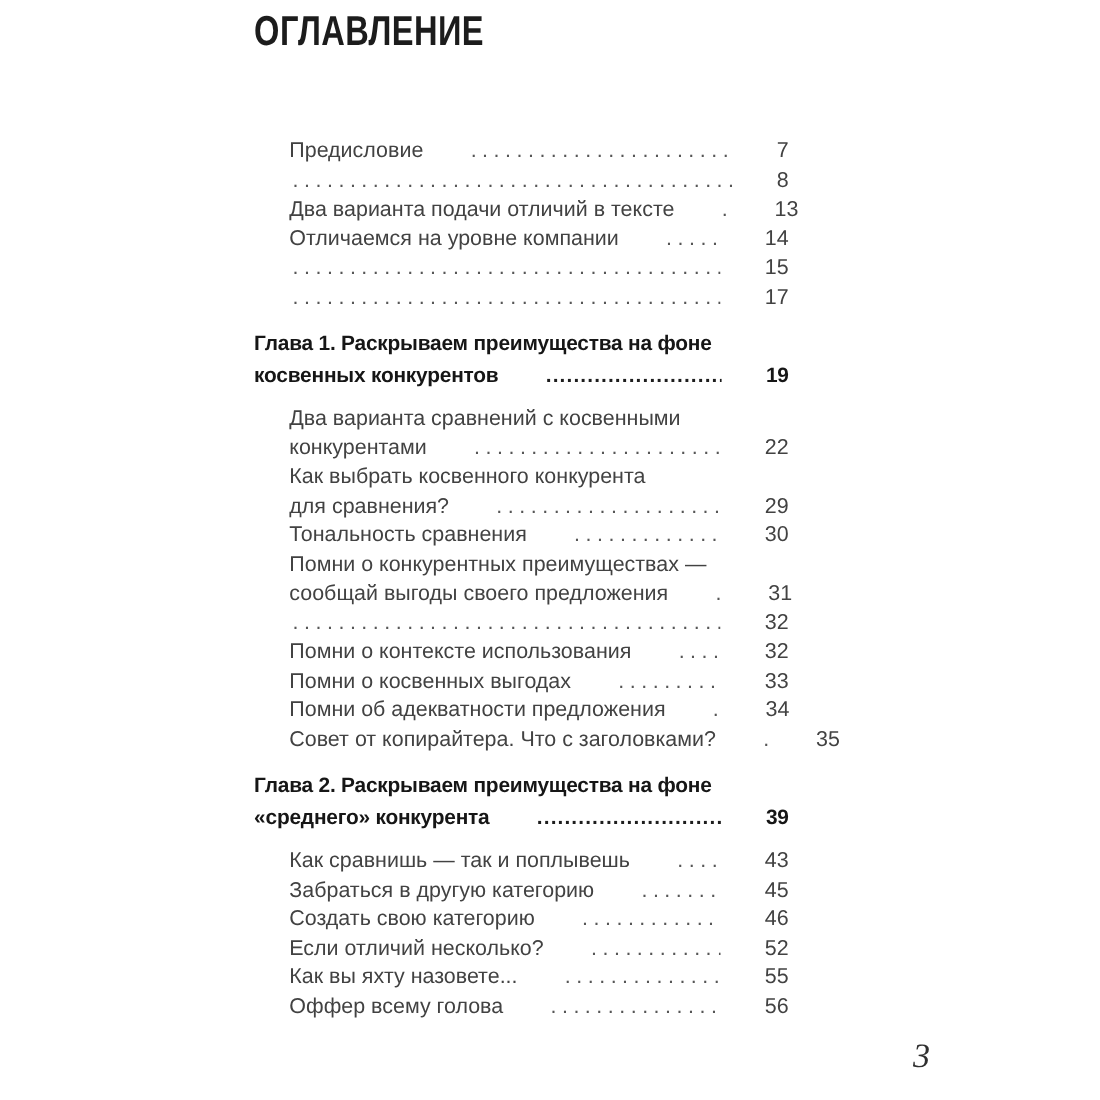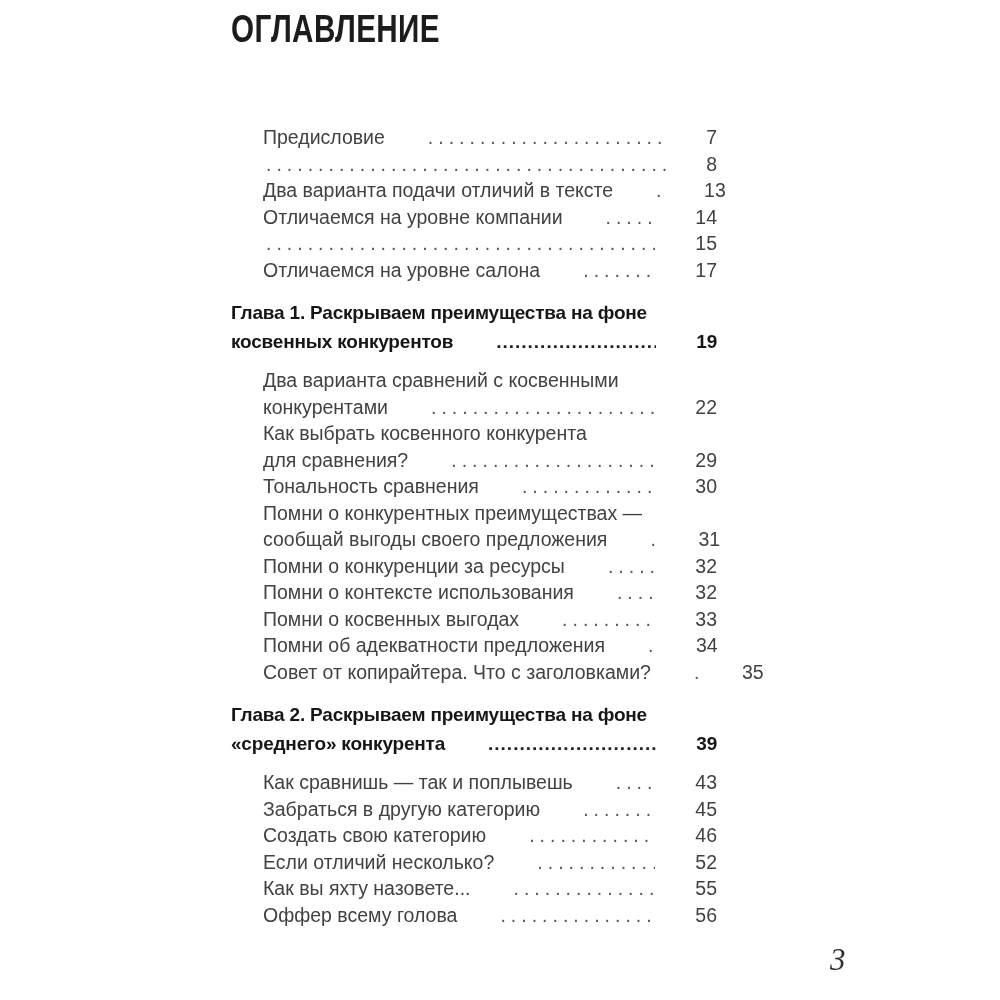--- a/index.html
+++ b/index.html
@@ -118,21 +118,20 @@
         </div>
       </div>
       <div class="entry">
         <div class="row">
           <span class="dots">........................................................................................................................................................................................................</span>
           <span class="pg">15</span>
         </div>
       </div>
       <div class="entry">
         <div class="row">
-          <span class="label">Отличаемся на уровне салона</span>
           <span class="dots">........................................................................................................................................................................................................</span>
           <span class="pg">17</span>
         </div>
       </div>
       <div class="chapter">
         <div class="line">Глава 1. Раскрываем преимущества на фоне</div>
         <div class="row">
           <span class="label">косвенных конкурентов</span>
           <span class="dots">........................................................................................................................................................................................................</span>
           <span class="pg">19</span>
@@ -164,21 +163,20 @@
       <div class="entry">
         <div class="line">Помни о конкурентных преимуществах —</div>
         <div class="row">
           <span class="label">сообщай выгоды своего предложения</span>
           <span class="dots">........................................................................................................................................................................................................</span>
           <span class="pg">31</span>
         </div>
       </div>
       <div class="entry">
         <div class="row">
-          <span class="label">Помни о конкуренции за ресурсы</span>
           <span class="dots">........................................................................................................................................................................................................</span>
           <span class="pg">32</span>
         </div>
       </div>
       <div class="entry">
         <div class="row">
           <span class="label">Помни о контексте использования</span>
           <span class="dots">........................................................................................................................................................................................................</span>
           <span class="pg">32</span>
         </div>

